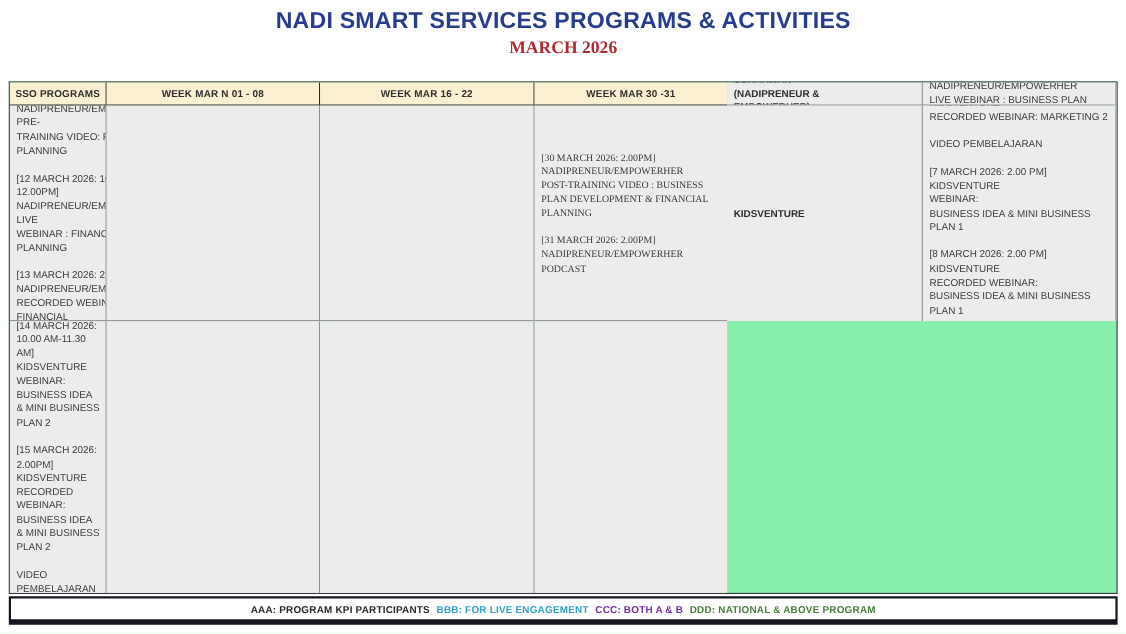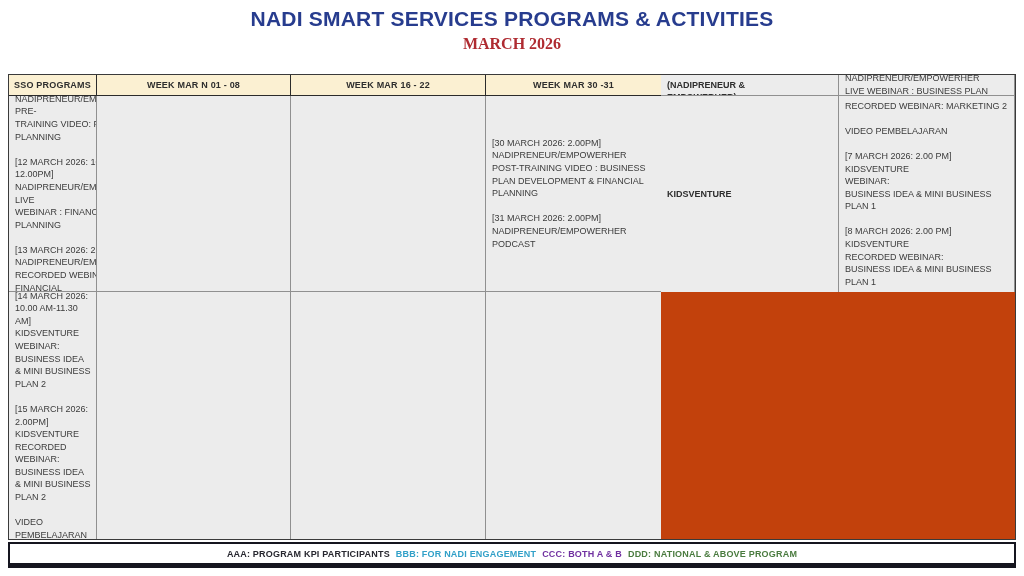--- a/index.html
+++ b/index.html
@@ -9,32 +9,32 @@
   .titles { text-align:center; padding-top:7px; }
   .title  { font-family:Liberation Sans, sans-serif; font-weight:bold; font-size:21px;
             color:#273C8E; letter-spacing:.2px; }
   .subtitle { font-family:"Liberation Serif", serif; font-weight:bold; font-size:16px;
               color:#AF2B31; margin-top:4px; }
 
   .schedule { position:absolute; left:8px; top:74px; width:1008px; height:466px;
               display:grid;
               grid-template-columns:88px 194px 195px 175px 178px auto;
               grid-template-rows:21px 196px auto;
-              border:1px solid #3a3a3a; background:#c2410c; }
+              border:1px solid #3a3a3a; background:#86efac; }
 
   .hcell { background:#FBF0D2; border-right:1px solid #2b2b2b; border-bottom:1px solid #2b2b2b;
            display:flex; align-items:center; justify-content:center;
            font-size:9px; font-weight:bold; color:#2e2e2e; letter-spacing:.2px; }
   .hcell.last { border-right:none; }
 
   .cell { background:#ECECEC; border-right:1px solid #909090; border-bottom:1px solid #909090;
           font-size:9px; line-height:12.6px; color:#3b3b3b;
           padding:4px 5px 4px 6px; white-space:pre-line;
           display:flex; align-items:center; overflow:hidden; }
-  .cell.last  { border-right:none; }
+  .cell.last  { border-right:none;font-family:Liberation Serif, serif; }
   .cell.brow  { border-bottom:none; }
   .pcell { font-weight:bold; color:#2e2e2e; }
 
   .legend { position:absolute; left:8px; top:542px; width:1008px; height:26px;
             background:#ffffff; border:2px solid #15151f; border-bottom:5px solid #15151f;
             display:flex; align-items:center; justify-content:center; gap:6px;
             font-size:9px; font-weight:bold; letter-spacing:.2px; }
 </style>
 </head>
 <body>
@@ -121,16 +121,16 @@
 BUSINESS IDEA &amp; MINI BUSINESS PLAN 2
 
 VIDEO PEMBELAJARAN</div>
   <div class="cell brow"></div>
   <div class="cell brow"></div>
   <div class="cell brow last"></div>
 </div>
 
 <div class="legend">
   <span style="color: rgb(39, 39, 47);">AAA: PROGRAM  KPI  PARTICIPANTS</span>
-  <span style="color: rgb(49, 160, 200);">BBB:  FOR NADI ENGAGEMENT</span>
+  <span style="color: rgb(49, 160, 200);">BBB:  FOR LIVE ENGAGEMENT</span>
   <span style="color: rgb(112, 48, 160);">CCC:  BOTH  A &amp; B</span>
   <span style="color: rgb(74, 123, 63);">DDD: NATIONAL  &amp; ABOVE PROGRAM</span>
 </div>
 
 </body></html>

